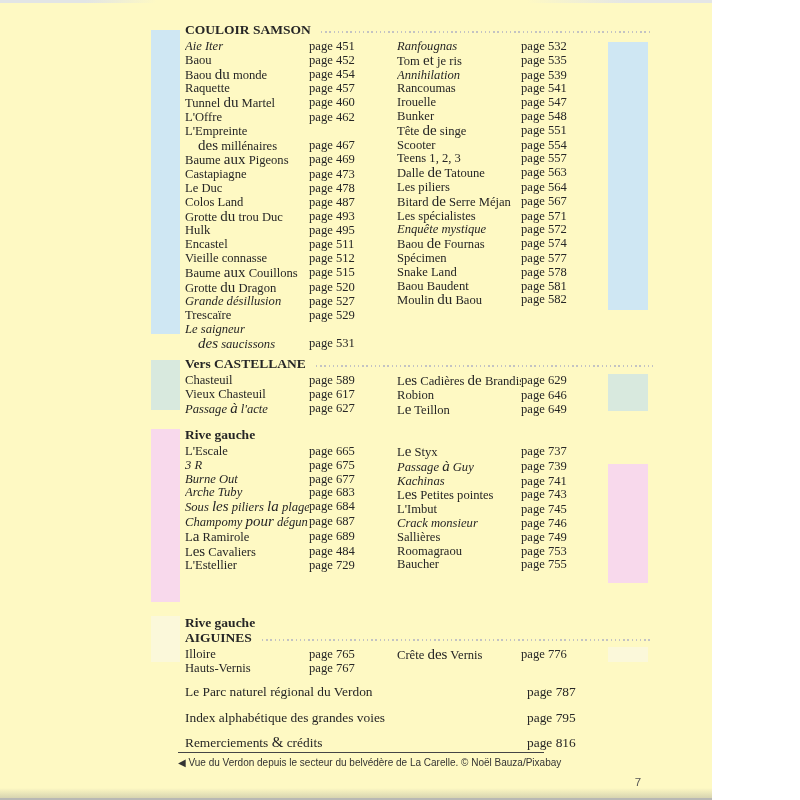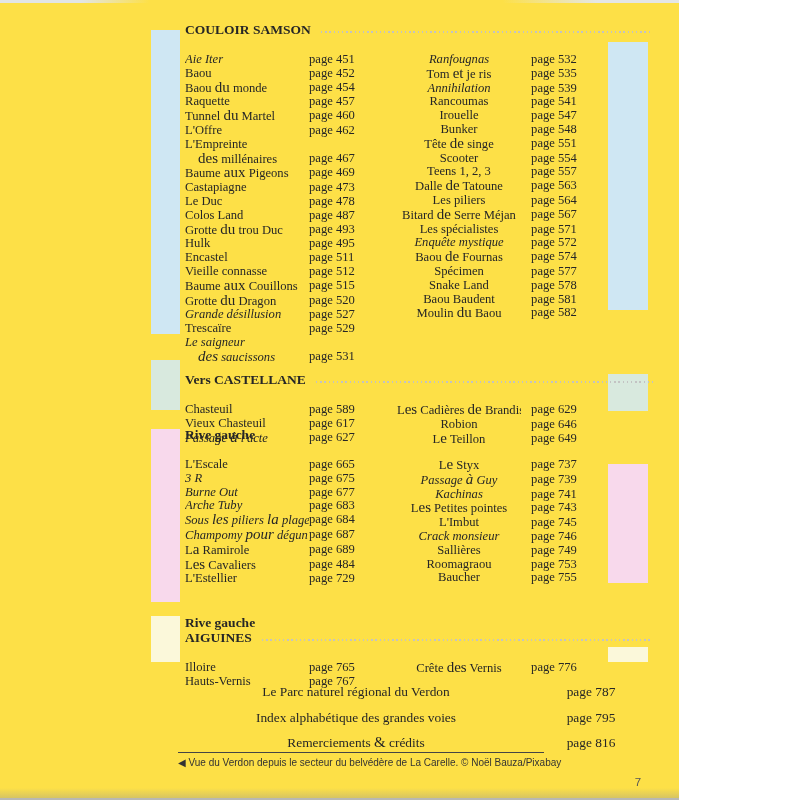--- a/index.html
+++ b/index.html
@@ -1,19 +1,19 @@
 <!DOCTYPE html>
 <html><head>
 <meta charset="utf-8">
 <style>
   html,body{margin:0;padding:0;}
   .page{
-    position:relative; width:653px; height:800px;
-    background:#fde047; overflow:hidden;
-    font-family:"Liberation Serif", serif; color:#262626;padding-left:26px;
+    position:relative; width:712px; height:800px;
+    background:#fef9c3; overflow:hidden;
+    font-family:"Liberation Serif", serif; color:#262626;
   }
   
   .edge-top{position:absolute;top:0;left:0;right:0;height:3px;
     background:linear-gradient(to right,#e2e5e5 0,#e2e5e5 12%,transparent 22%,transparent 74%,#e4e6e6 88%,#e4e6e6 100%);}
   .edge-bottom{position:absolute;left:0;bottom:0;width:100%;height:12px;
     background:linear-gradient(to bottom, rgba(150,150,145,0), rgba(150,150,145,0.45));}
   .edge-bottom-line{position:absolute;left:0;bottom:0;width:100%;height:2px;background:#b8b8b4;}
 
   
   .bar{position:absolute;}
@@ -24,42 +24,42 @@
   #bar-castellane-left{top:360px;height:50px;}
   #bar-castellane-right{top:374px;height:37px;}
   #bar-corniche-left{top:429px;height:173px;}
   #bar-corniche-right{top:464px;height:119px;}
   #bar-aiguines-left{top:616px;height:46px;}
   #bar-aiguines-right{top:647px;height:15px;}
 
   
   .section{position:absolute;left:185px;width:470px;}
   #sec-couloir-samson{top:22px;}
-  #sec-castellane{top:372px;}
+  #sec-castellane{top:356px;}
   #sec-corniche{top:427px;}
   #sec-aiguines{top:615px;}
 
   .pre-title{font-weight:bold;font-size:13.5px;line-height:15px;}
   .heading-row{display:flex;align-items:flex-end;font-weight:bold;font-size:13.5px;line-height:15px;}
   .leader{flex:1;margin:0 2px 4px 10px;height:2px;
     background-image:repeating-linear-gradient(to right,#c3c3c3 0 1.4px, transparent 1.4px 4.2px);}
 
-  .cols{display:flex;margin-top:16px;}
+  .cols{display:flex;margin-top:3px;}
   .col{width:190px;}
-  .col.right{margin-left:22px;text-align:center;}
+  .col.right{margin-left:22px;}
 
   .entry{display:flex;font-size:12.6px;line-height:13.8px;}
   .entry .nm{flex:1;white-space:nowrap;overflow:hidden;}
   .entry .pg{width:66px;white-space:nowrap;}
   .entry.it .nm{font-style:italic;}
   .entry.indent .nm{padding-left:13px;}
   .sm{font-size:15px;}
 
   
-  .bottom-links{position:absolute;left:185px;top:684px;width:470px;text-align:center;}
+  .bottom-links{position:absolute;left:185px;top:684px;width:470px;}
   .blink{display:flex;font-size:13.4px;line-height:15px;margin-bottom:10.5px;}
   .blink .lbl{flex:1;}
   .blink .pg{width:128px;}
 
   .footnote-rule{position:absolute;left:178px;top:752px;width:366px;height:1px;background:#454545;}
   .footnote{position:absolute;left:178px;top:757px;width:420px;
     font-family:"Liberation Sans", sans-serif;font-size:10px;color:#333;}
   .page-num{position:absolute;left:626px;top:776px;width:24px;text-align:center;
     font-family:"Liberation Sans", sans-serif;font-size:11.5px;color:#555;}
 </style>

